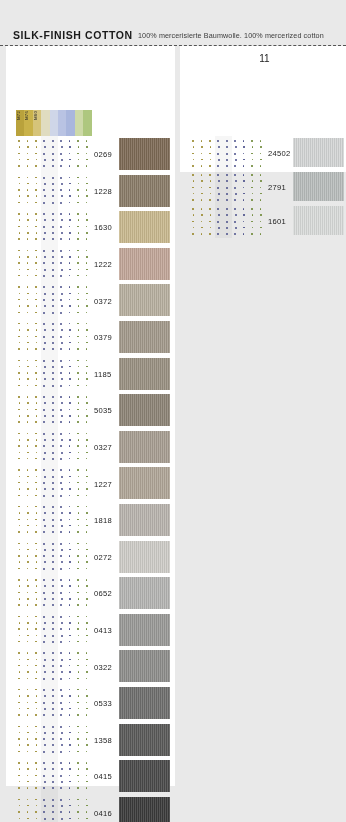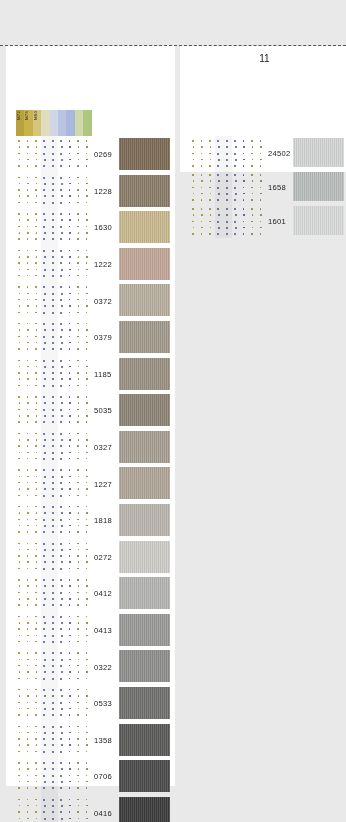--- a/index.html
+++ b/index.html
@@ -97,20 +97,22 @@
       rgba(0,0,0,0.07) 1px,
       rgba(0,0,0,0.07) 2px);
   }
 </style>
 </head>
 <body>
 
 <div class="page">
 
   <div class="header">
+    <div class="brand">SILK-FINISH COTTON</div>
+    <div class="subtitle">100% mercerisierte Baumwolle. 100% mercerized cotton</div>
   </div>
   <div class="top-dash"></div>
 
   <div class="card" id="card-10">
     <div class="legend-head" id="legend-10">
         <div class="lh-col" style="left: 0px; background: rgb(185, 162, 60);">
           <span class="lh-label">M72</span>
         </div>
         <div class="lh-col" style="left: 8.4px; background: rgb(201, 178, 74);">
           <span class="lh-label">M76</span>
@@ -1037,21 +1039,21 @@
               <span class="dot" style="width: 1.5px; height: 1.5px; left: 2.45px; top: 29.2px; background: rgb(111, 138, 58);"></span>
             </div>
             <div class="dotcol" style="left: 67.2px; background: transparent;">
               <span class="dot" style="width: 1.5px; height: 1.5px; left: 2.45px; top: 4px; background: rgb(111, 138, 58);"></span>
               <span class="dot" style="width: 1.5px; height: 1.5px; left: 2.85px; top: 10.3px; background: rgb(111, 138, 58);"></span>
               <span class="dot" style="width: 1.5px; height: 1.5px; left: 2.45px; top: 16.6px; background: rgb(111, 138, 58);"></span>
               <span class="dot" style="width: 1.5px; height: 1.5px; left: 2.85px; top: 22.9px; background: rgb(111, 138, 58);"></span>
               <span class="dot" style="width: 1.5px; height: 1.5px; left: 2.45px; top: 29.2px; background: rgb(111, 138, 58);"></span>
             </div>
           </div>
-          <div class="code">0412</div>
+          <div class="code">0652</div>
           <div class="swatch" style="background: rgb(181, 181, 179);">
             <div class="sheen"></div>
           </div>
         </div>
         <div class="row">
           <div class="dotgrid">
             <div class="dotcol" style="left: 0px; background: transparent;">
               <span class="dot" style="width: 1.5px; height: 1.5px; left: 2.45px; top: 4px; background: rgb(154, 138, 46);"></span>
               <span class="dot" style="width: 1.5px; height: 1.5px; left: 2.85px; top: 10.3px; background: rgb(154, 138, 46);"></span>
               <span class="dot" style="width: 1.5px; height: 1.5px; left: 2.45px; top: 16.6px; background: rgb(154, 138, 46);"></span>
@@ -1392,21 +1394,21 @@
               <span class="dot" style="width: 1.5px; height: 1.5px; left: 2.45px; top: 29.2px; background: rgb(111, 138, 58);"></span>
             </div>
             <div class="dotcol" style="left: 67.2px; background: transparent;">
               <span class="dot" style="width: 1.5px; height: 1.5px; left: 2.45px; top: 4px; background: rgb(111, 138, 58);"></span>
               <span class="dot" style="width: 1.5px; height: 1.5px; left: 2.85px; top: 10.3px; background: rgb(111, 138, 58);"></span>
               <span class="dot" style="width: 1.5px; height: 1.5px; left: 2.45px; top: 16.6px; background: rgb(111, 138, 58);"></span>
               <span class="dot" style="width: 1.5px; height: 1.5px; left: 2.85px; top: 22.9px; background: rgb(111, 138, 58);"></span>
               <span class="dot" style="width: 1.5px; height: 1.5px; left: 2.45px; top: 29.2px; background: rgb(111, 138, 58);"></span>
             </div>
           </div>
-          <div class="code">0706</div>
+          <div class="code">0415</div>
           <div class="swatch" style="background: rgb(74, 74, 74);">
             <div class="sheen"></div>
           </div>
         </div>
         <div class="row">
           <div class="dotgrid">
             <div class="dotcol" style="left: 0px; background: transparent;">
               <span class="dot" style="width: 1.5px; height: 1.5px; left: 2.45px; top: 4px; background: rgb(154, 138, 46);"></span>
               <span class="dot" style="width: 1.5px; height: 1.5px; left: 2.85px; top: 10.3px; background: rgb(154, 138, 46);"></span>
               <span class="dot" style="width: 1.5px; height: 1.5px; left: 2.45px; top: 16.6px; background: rgb(154, 138, 46);"></span>
@@ -1603,21 +1605,21 @@
               <span class="dot" style="width: 1.5px; height: 1.5px; left: 2.45px; top: 29.2px; background: rgb(111, 138, 58);"></span>
             </div>
             <div class="dotcol" style="left: 67.2px; background: transparent;">
               <span class="dot" style="width: 1.5px; height: 1.5px; left: 2.45px; top: 4px; background: rgb(111, 138, 58);"></span>
               <span class="dot" style="width: 1.5px; height: 1.5px; left: 2.85px; top: 10.3px; background: rgb(111, 138, 58);"></span>
               <span class="dot" style="width: 1.5px; height: 1.5px; left: 2.45px; top: 16.6px; background: rgb(111, 138, 58);"></span>
               <span class="dot" style="width: 1.5px; height: 1.5px; left: 2.85px; top: 22.9px; background: rgb(111, 138, 58);"></span>
               <span class="dot" style="width: 1.5px; height: 1.5px; left: 2.45px; top: 29.2px; background: rgb(111, 138, 58);"></span>
             </div>
           </div>
-          <div class="code">1658</div>
+          <div class="code">2791</div>
           <div class="swatch" style="background: rgb(185, 189, 188);">
             <div class="sheen"></div>
           </div>
         </div>
         <div class="row">
           <div class="dotgrid">
             <div class="dotcol" style="left: 0px; background: transparent;">
               <span class="dot" style="width: 1.5px; height: 1.5px; left: 2.45px; top: 4px; background: rgb(154, 138, 46);"></span>
               <span class="dot" style="width: 1.5px; height: 1.5px; left: 2.85px; top: 10.3px; background: rgb(154, 138, 46);"></span>
               <span class="dot" style="width: 1.5px; height: 1.5px; left: 2.45px; top: 16.6px; background: rgb(154, 138, 46);"></span>

